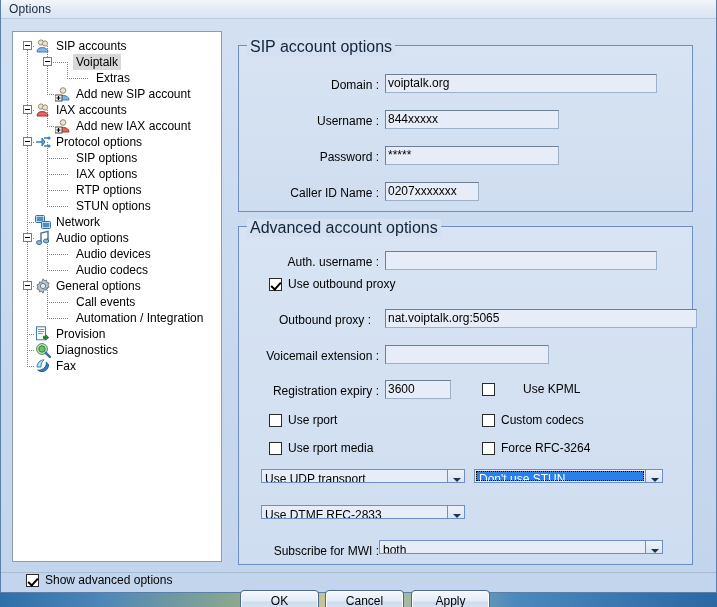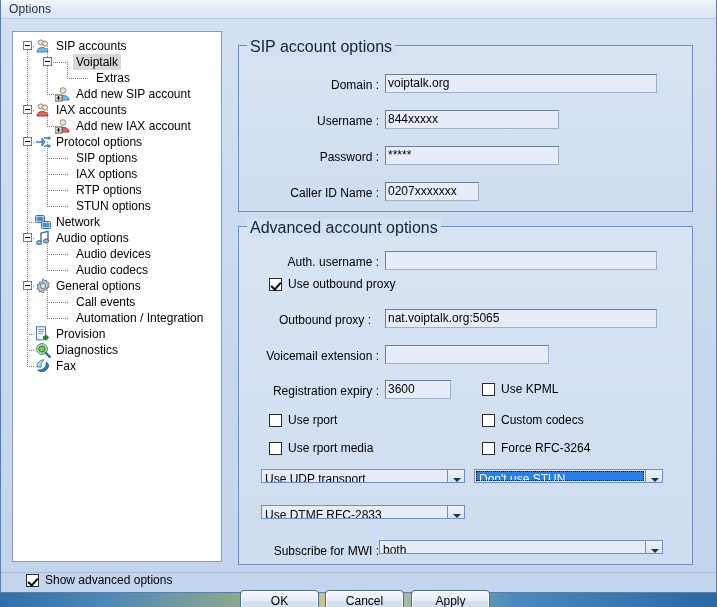--- a/index.html
+++ b/index.html
@@ -427,29 +427,29 @@
 
         <div class="fld-label" style="left:10px; top:28px; width:130px;">Auth. username :</div>
         <div class="tbox" style="left:146px; top:24px; width:272px;"></div>
 
         <div class="cbx-row" style="left:30px; top:50px;">
           <span class="cbx checked"></span>
           <span class="cbx-lbl">Use outbound proxy</span>
         </div>
 
         <div class="fld-label" style="left:2px; top:86px; width:130px;">Outbound proxy :</div>
-        <div class="tbox" style="left:146px; top:82px; width:272px;">nat.voiptalk.org:5065</div>
+        <div class="tbox" style="left:146px; top:82px; width:312px;">nat.voiptalk.org:5065</div>
 
         <div class="fld-label" style="left:10px; top:122px; width:130px;">Voicemail extension :</div>
         <div class="tbox" style="left:146px; top:118px; width:164px;"></div>
 
         <div class="fld-label" style="left:10px; top:157px; width:130px;">Registration expiry  :</div>
         <div class="tbox" style="left:146px; top:153px; width:66px;">3600</div>
 
-        <div class="cbx-row" style="left:243px; top:155px;">
+        <div class="cbx-row" style="left:243px; top:155px;gap:22px;">
           <span class="cbx"></span>
           <span class="cbx-lbl">Use KPML</span>
         </div>
 
         <div class="cbx-row" style="left:30px; top:186px;">
           <span class="cbx"></span>
           <span class="cbx-lbl">Use rport</span>
         </div>
         <div class="cbx-row" style="left:243px; top:186px;">
           <span class="cbx"></span>

